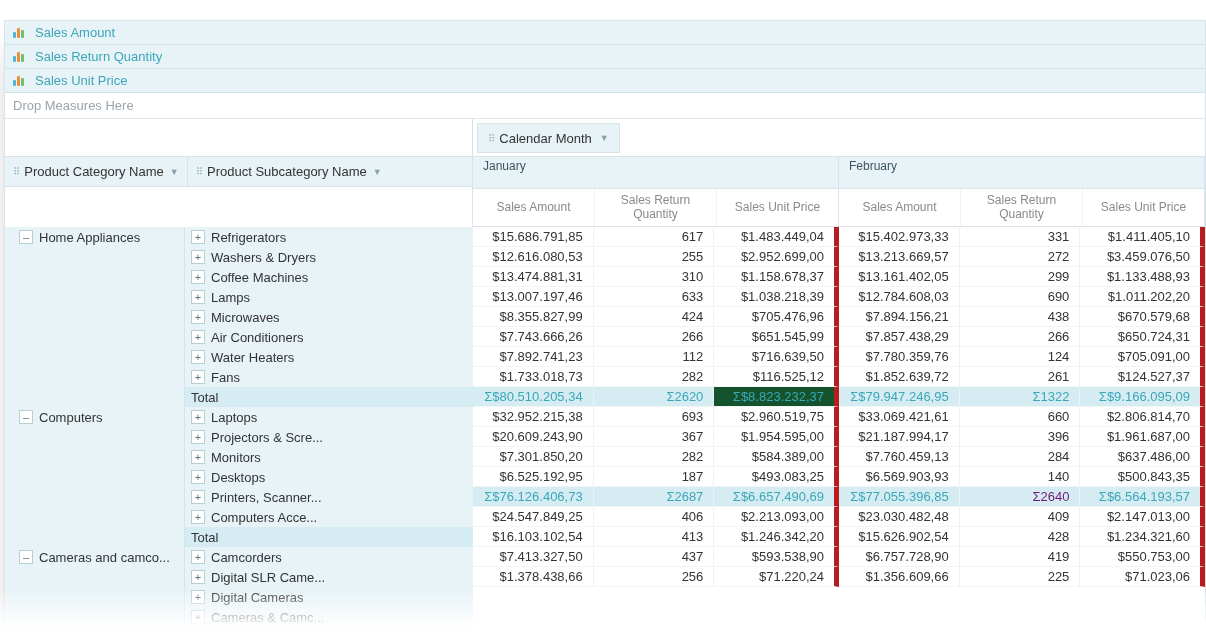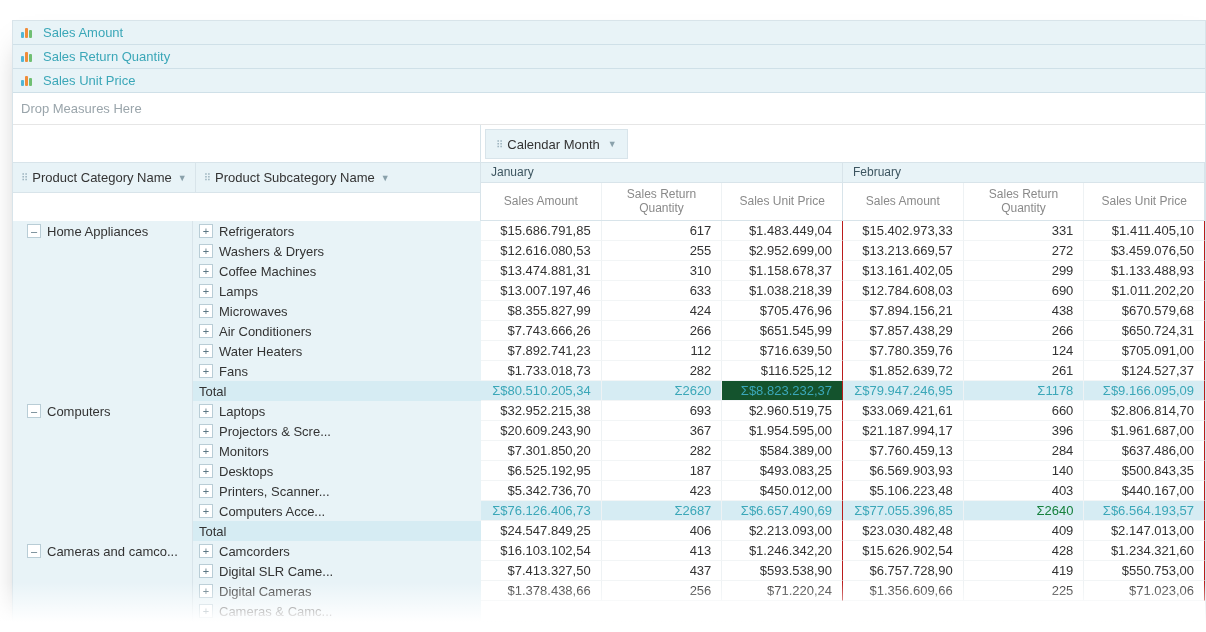--- a/index.html
+++ b/index.html
@@ -1,28 +1,28 @@
 <!DOCTYPE html>
 <html><head>
 <meta charset="utf-8">
 <style>
   * { box-sizing: border-box; }
   html, body { margin:0; padding:0; font-family: "Segoe UI", "Helvetica Neue", Arial, sans-serif; font-size:13px; color:#333; background:#fff; }
-  .frame { width:1206px; margin:0 auto; padding:20px 0 0 12px; position:relative; }
+  .frame { width:1206px; margin:0 auto; padding:20px 0 0 4px; position:relative; }
   .panel { border:1px solid #d8e4ea; box-shadow: 0 18px 30px -12px rgba(0,0,0,0.35); background:#fff; overflow:hidden; }
 
   
   .measure-row { display:flex; align-items:center; height:24px; padding:0 8px; background:#e8f3f7; border-bottom:1px solid #cfe0e8; }
   .measure-row .bar-icon { width:16px; display:inline-flex; align-items:flex-end; gap:1px; margin-right:6px; }
   .measure-row .bar-icon span { display:inline-block; width:3px; border-radius:1px; }
   .measure-row .bar-icon .b1 { height:6px; background:#4fb6d6; }
   .measure-row .bar-icon .b2 { height:10px; background:#f08c3a; }
   .measure-row .bar-icon .b3 { height:8px; background:#6fbf73; }
   .measure-row a { color:#3ba7b8; text-decoration:none; }
-  .drop-row { height:32px; display:flex; align-items:center; padding:0 8px; color:#9aa5ab; background:#fff; border-bottom:1px solid #e6e6e6; }
+  .drop-row { height:26px; display:flex; align-items:center; padding:0 8px; color:#9aa5ab; background:#fff; border-bottom:1px solid #e6e6e6; }
 
   
   .pivot { display:flex; }
   .left  { flex:0 0 468px; border-right:1px solid #d8e4ea; }
   .right { flex:1 1 auto; overflow:hidden; }
 
   
   .left-top-empty { height:38px; background:#fff; border-bottom:1px solid #d8e4ea; }
   .left-col-headers { display:flex; height:30px; background:#e8f3f7; border-bottom:1px solid #d8e4ea; }
   .dim-header { display:flex; align-items:center; padding:0 8px; border-right:1px solid #d8e4ea; white-space:nowrap; }
@@ -30,38 +30,38 @@
   .dim-header .grip { color:#9bb2bd; margin-right:6px; font-size:10px; letter-spacing:-2px; }
   .dim-header .caret { margin-left:6px; color:#8aa1ab; font-size:9px; }
   .dim-cat { flex:0 0 180px; }
   .dim-sub { flex:1 1 auto; }
 
   
   .month-dim-row { height:38px; background:#fff; border-bottom:1px solid #d8e4ea; display:flex; align-items:flex-start; }
   .month-dim-chip { display:inline-flex; align-items:center; height:30px; margin:4px 0 0 4px; padding:0 10px; background:#e8f3f7; border:1px solid #d8e4ea; white-space:nowrap; }
   .month-dim-chip .grip { color:#9bb2bd; margin-right:6px; font-size:10px; letter-spacing:-2px; }
   .month-dim-chip .caret { margin-left:8px; color:#8aa1ab; font-size:9px; }
-  .month-labels { display:flex; height:20px; background:#e8f3f7; border-bottom:1px solid #d8e4ea; }
+  .month-labels { display:flex; height:32px; background:#e8f3f7; border-bottom:1px solid #d8e4ea; }
   .month-labels div { flex:0 0 50%; padding:2px 10px; font-size:12px; color:#3d5560; border-right:1px solid #d8e4ea; }
   .value-headers { display:flex; height:38px; background:#fff; border-bottom:1px solid #d8e4ea; }
   .vh { flex:1 1 0; display:flex; align-items:center; justify-content:center; text-align:center; color:#8a8a8a; font-size:12px; border-right:1px solid #eef2f4; padding:0 4px; line-height:1.15; }
   .vh:nth-child(3), .vh:nth-child(6) { border-right:1px solid #d8e4ea; }
   .left-body  { flex:0 0 468px; }
   .right-body { flex:1 1 auto; }
   .row { display:flex; height:20px; align-items:stretch; }
   .row.total .rcell, .row.total .lsub { background:#d6ecf3; color:#3ba7b8; }
   .row.total .lsub { color:#333; }
   .lcat { flex:0 0 180px; display:flex; align-items:center; padding:0 6px 0 14px; background:#e8f3f7; border-right:1px solid #d8e4ea; white-space:nowrap; overflow:hidden; text-overflow:ellipsis; }
   .lcat.empty { }
   .lcat .toggle { width:14px; height:14px; border:1px solid #b9cdd6; background:#fff; color:#5b7683; font-size:11px; line-height:12px; text-align:center; margin-right:6px; cursor:pointer; }
   .lsub { flex:1 1 auto; display:flex; align-items:center; padding:0 6px; background:#e8f3f7; white-space:nowrap; overflow:hidden; text-overflow:ellipsis; }
   .lsub .toggle { width:14px; height:14px; border:1px solid #b9cdd6; background:#fff; color:#5b7683; font-size:11px; line-height:12px; text-align:center; margin-right:6px; cursor:pointer; }
   .rrow { display:flex; height:20px; }
   .rcell { flex:1 1 0; display:flex; align-items:center; justify-content:flex-end; padding:0 10px; background:#fff; border-right:1px solid #eef2f4; border-bottom:1px solid #f2f5f6; white-space:nowrap; font-variant-numeric: tabular-nums; }
-  .rcell:nth-child(3), .rcell:nth-child(6) { border-right:1px solid #b91c1c;text-align:right; }
+  .rcell:nth-child(3), .rcell:nth-child(6) { border-right:5px solid #b91c1c;text-align:right; }
   .sigma::before { content:"Σ "; }
 
   
   .fade { position:absolute; left:0; right:0; bottom:0; height:40px; background:linear-gradient(to bottom, rgba(255,255,255,0), #fff); pointer-events:none; }
 </style>
 </head>
 <body>
 
 <div class="frame">
   <div class="panel">
@@ -355,21 +355,21 @@
             <div class="rcell">$116.525,12</div>
             <div class="rcell">$1.852.639,72</div>
             <div class="rcell">261</div>
             <div class="rcell">$124.527,37</div>
           </div>
           <div class="rrow total">
             <div class="rcell sigma" style="background: rgb(214, 236, 243); color: rgb(59, 167, 184); text-align: center;">$80.510.205,34</div>
             <div class="rcell sigma" style="background: rgb(214, 236, 243); color: rgb(59, 167, 184);">2620</div>
             <div class="rcell sigma" style="background: #14532d; color: rgb(59, 167, 184);">$8.823.232,37</div>
             <div class="rcell sigma" style="background: rgb(214, 236, 243); color: rgb(59, 167, 184); text-align: center;">$79.947.246,95</div>
-            <div class="rcell sigma" style="background: rgb(214, 236, 243); color: rgb(59, 167, 184);">1178</div>
+            <div class="rcell sigma" style="background: rgb(214, 236, 243); color: rgb(59, 167, 184);">1322</div>
             <div class="rcell sigma" style="background: rgb(214, 236, 243); color: rgb(59, 167, 184);">$9.166.095,09</div>
           </div>
           <div class="rrow">
             <div class="rcell">$32.952.215,38</div>
             <div class="rcell">693</div>
             <div class="rcell">$2.960.519,75</div>
             <div class="rcell">$33.069.421,61</div>
             <div class="rcell">660</div>
             <div class="rcell">$2.806.814,70</div>
           </div>
@@ -390,34 +390,26 @@
             <div class="rcell">$637.486,00</div>
           </div>
           <div class="rrow">
             <div class="rcell">$6.525.192,95</div>
             <div class="rcell">187</div>
             <div class="rcell">$493.083,25</div>
             <div class="rcell">$6.569.903,93</div>
             <div class="rcell">140</div>
             <div class="rcell">$500.843,35</div>
           </div>
-          <div class="rrow">
-            <div class="rcell">$5.342.736,70</div>
-            <div class="rcell">423</div>
-            <div class="rcell">$450.012,00</div>
-            <div class="rcell">$5.106.223,48</div>
-            <div class="rcell">403</div>
-            <div class="rcell">$440.167,00</div>
-          </div>
           <div class="rrow total">
             <div class="rcell sigma" style="background: rgb(214, 236, 243); color: rgb(59, 167, 184);">$76.126.406,73</div>
             <div class="rcell sigma" style="background: rgb(214, 236, 243); color: rgb(59, 167, 184);">2687</div>
             <div class="rcell sigma" style="background: rgb(214, 236, 243); color: rgb(59, 167, 184);">$6.657.490,69</div>
             <div class="rcell sigma" style="background: rgb(214, 236, 243); color: rgb(59, 167, 184);">$77.055.396,85</div>
-            <div class="rcell sigma" style="background: rgb(214, 236, 243); color: #15803d;">2640</div>
+            <div class="rcell sigma" style="background: rgb(214, 236, 243); color: #701a75;">2640</div>
             <div class="rcell sigma" style="background: rgb(214, 236, 243); color: rgb(59, 167, 184);">$6.564.193,57</div>
           </div>
           <div class="rrow">
             <div class="rcell">$24.547.849,25</div>
             <div class="rcell">406</div>
             <div class="rcell">$2.213.093,00</div>
             <div class="rcell">$23.030.482,48</div>
             <div class="rcell">409</div>
             <div class="rcell">$2.147.013,00</div>
           </div>

